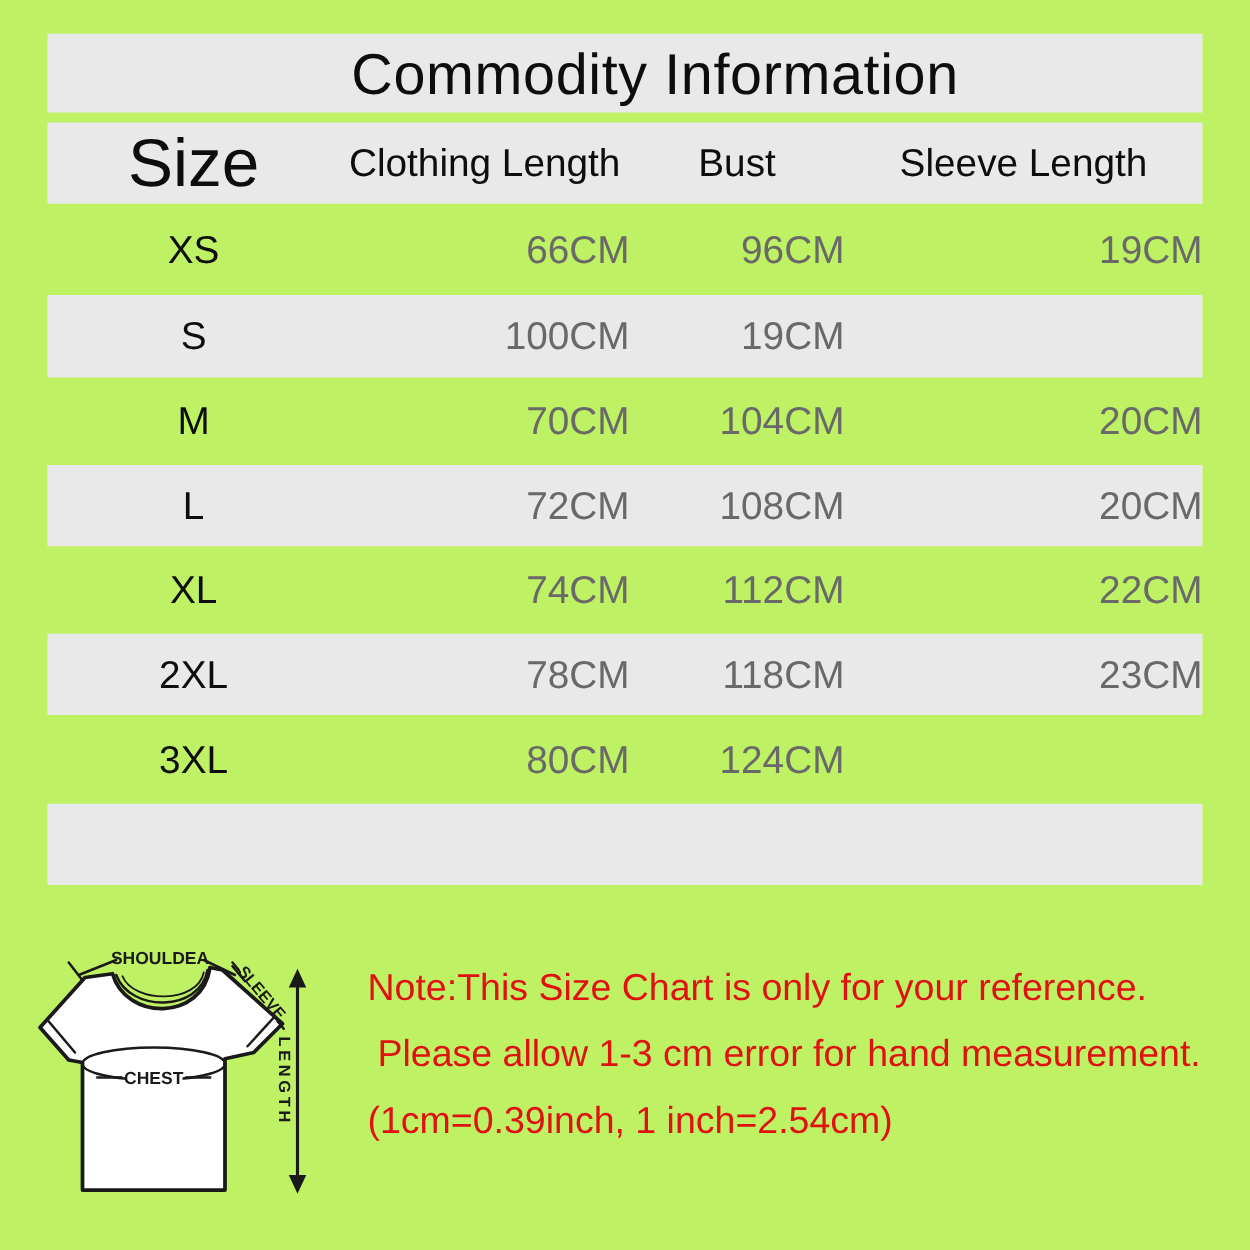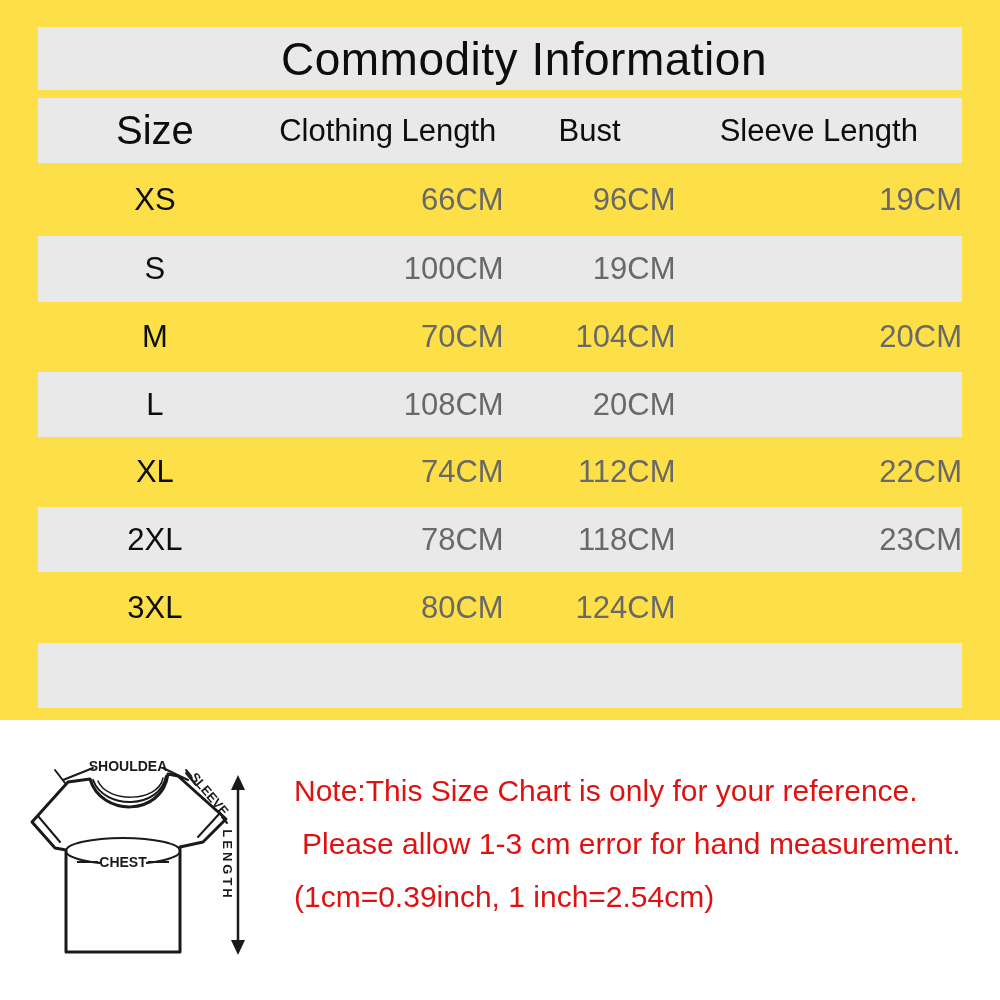--- a/index.html
+++ b/index.html
@@ -2,41 +2,41 @@
 <html><head>
 <meta charset="utf-8">
 <style>
   html, body { margin: 0; padding: 0; background: #ffffff; }
   body {
     width: 1000px; height: 1000px;
     font-family: "Liberation Sans", sans-serif;
     color: #0d0d0d;
     overflow: hidden;
   }
-  .sheet { position: relative; width: 1000px; height: 720px; background: #fde047; }
+  .sheet { position: relative; width: 1000px; height: 1000px; background: #bef264; }
 
   
   .title-band {
     position: absolute; left: 38px; top: 27px; width: 924px; height: 63px;
     background: #e9e9e9;
     display: flex; align-items: center; justify-content: center;
     font-size: 46px; letter-spacing: 0.5px; text-indent: 48px; color: #0d0d0d;
   }
 
   
   .size-table { position: absolute; left: 38px; top: 98px; width: 924px; }
   .row {
     display: grid;
     grid-template-columns: 25.3% 25.1% 18.6% 31%;
     align-items: center;
   }
   .cell { text-align: center; white-space: nowrap; }
   .row.header { height: 65px; background: #e9e9e9; }
   .row.header .cell { font-size: 31px; color: #0d0d0d; }
-  .row.header .cell.size-h { font-size: 40px; }
+  .row.header .cell.size-h { font-size: 54px; }
   .row .cell.sz  { font-size: 31px; color: #0d0d0d; }
   .row .cell.val { font-size: 31px; color: #696969; text-align: right; }
   .row.r0 { height: 73px; }
   .row.r1 { height: 66px; background: #e9e9e9; }
   .row.r2 { height: 70px; }
   .row.r3 { height: 65px; background: #e9e9e9; }
   .row.r4 { height: 70px; }
   .row.r5 { height: 65px; background: #e9e9e9; }
   .row.r6 { height: 71px; }
   .footer-band { height: 65px; background: #e9e9e9; }
@@ -83,20 +83,21 @@
       <div class="cell val">19CM</div>
     </div>
     <div class="row r2">
       <div class="cell sz">M</div>
       <div class="cell val">70CM</div>
       <div class="cell val">104CM</div>
       <div class="cell val">20CM</div>
     </div>
     <div class="row r3">
       <div class="cell sz">L</div>
+      <div class="cell val">72CM</div>
       <div class="cell val">108CM</div>
       <div class="cell val">20CM</div>
     </div>
     <div class="row r4">
       <div class="cell sz">XL</div>
       <div class="cell val">74CM</div>
       <div class="cell val">112CM</div>
       <div class="cell val">22CM</div>
     </div>
     <div class="row r5">

